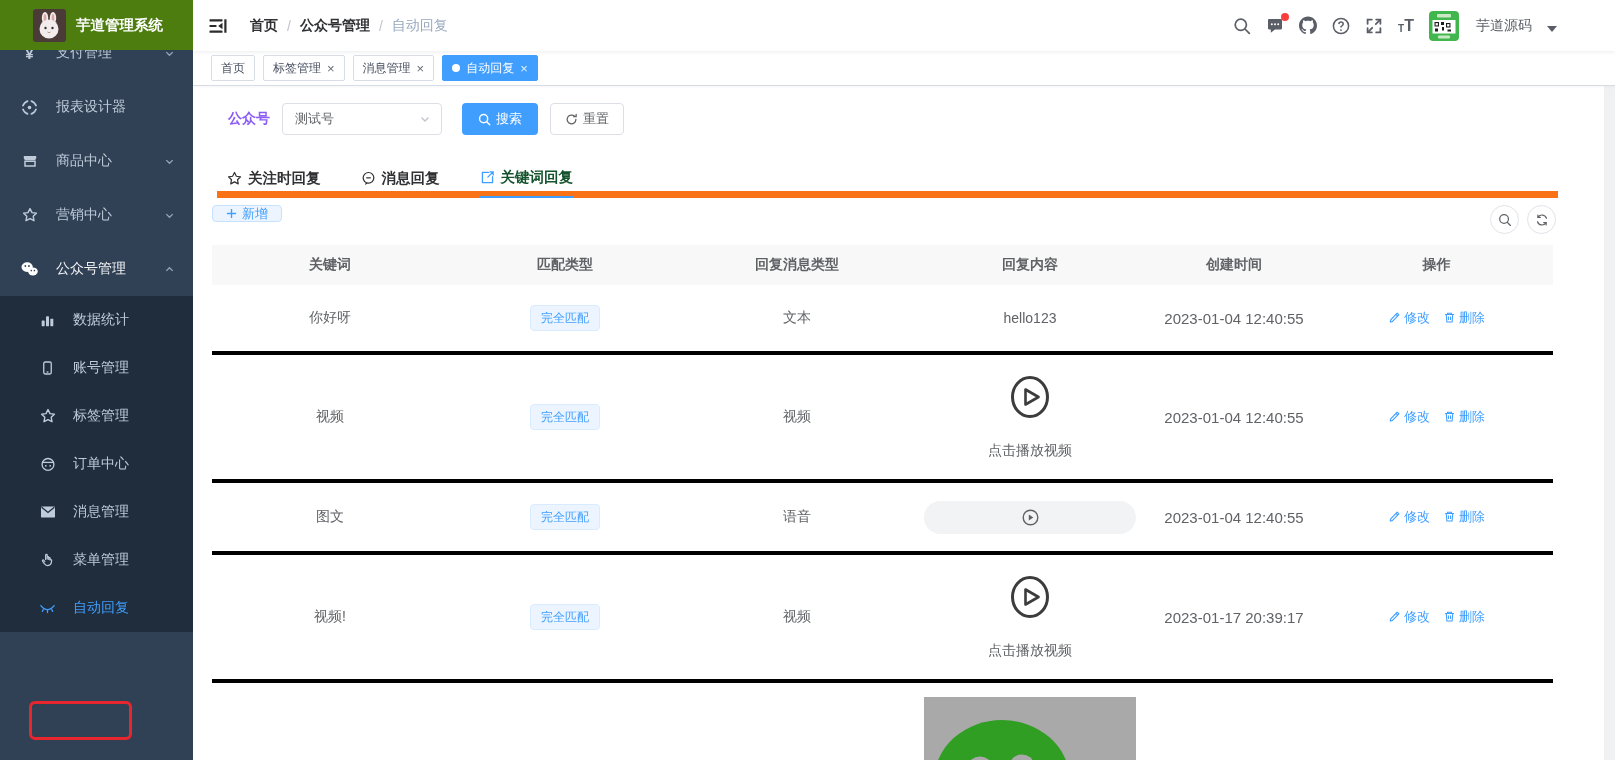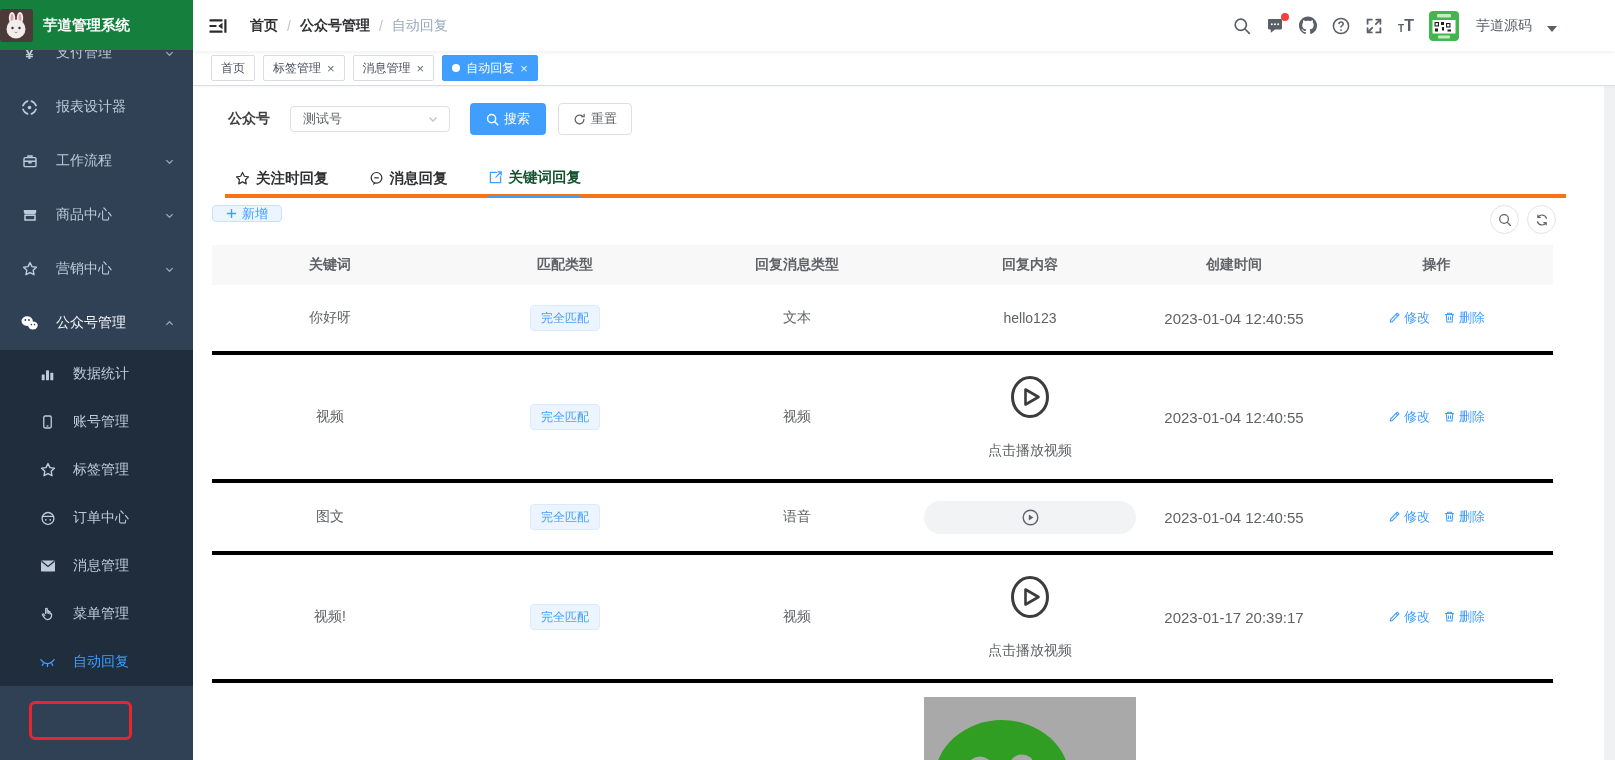--- a/index.html
+++ b/index.html
@@ -1,21 +1,21 @@
 <!DOCTYPE html>
 <html><head>
 <meta charset="utf-8">
 <style>
   html,body{margin:0;padding:0;}
   body{width:1615px;height:760px;position:relative;overflow:hidden;background:#fff;
        font-family:"Liberation Sans","DejaVu Sans",sans-serif;color:#303133;}
   svg{display:block;}
   
   .sidebar{position:absolute;left:0;top:0;width:193px;height:760px;background:#304156;overflow:hidden;z-index:6;}
-  .logo-row{height:50px;display:flex;align-items:center;gap:10px;position:relative;z-index:3;background:#15803d;}
+  .logo-row{height:50px;display:flex;align-items:center;padding-left:33px;gap:10px;position:relative;z-index:3;background:#4d7c0f;}
   .logo-img{width:33px;height:33px;flex:none;}
   .logo-title{color:#fff;font-size:14.5px;font-weight:bold;white-space:nowrap;}
   .nav{margin-top:-24px;}
   .nav-item{height:54px;display:flex;align-items:center;padding:0 18px 0 21px;color:#bfcbd9;font-size:14px;cursor:pointer;}
   .nav-item .mi{width:17px;height:17px;margin-right:18px;flex:none;display:flex;align-items:center;justify-content:center;color:#bfcbd9;}
   .nav-item .lbl{flex:1;white-space:nowrap;}
   .nav-item.active{color:#f4f4f5;}
   .nav-item.active .mi{color:#fff;}
   .chev{flex:none;color:#96a3b5;}
   .yen{font-size:15px;font-weight:bold;line-height:1;}
@@ -46,27 +46,27 @@
            display:flex;align-items:center;gap:8px;padding-left:18px;z-index:4;box-shadow:0 1px 3px rgba(0,0,0,.04);}
   .tag{height:26px;box-sizing:border-box;padding:0 9px;border:1px solid #d8dce5;background:#fff;color:#495060;font-size:12px;
        display:inline-flex;align-items:center;gap:6px;cursor:pointer;border-radius:2px;}
   .tag .dot{width:8px;height:8px;border-radius:50%;background:#fff;}
   .tag .x{font-size:13px;line-height:1;opacity:.85;cursor:pointer;}
   .tag.active{background:#409eff;border-color:#409eff;color:#fff;}
   
   .content{position:absolute;left:193px;top:86px;right:0;bottom:0;background:#fff;overflow:hidden;}
   .right-gutter{position:absolute;right:0;top:0;width:11px;bottom:0;background:#f0f1f3;}
   .filter{position:absolute;left:35px;top:17px;display:flex;align-items:center;height:32px;}
-  .f-label{font-size:14px;font-weight:700;color:#404040;margin-right:20px;font-family:Liberation Serif, serif;}
-  .select{width:160px;height:26px;box-sizing:border-box;border:1px solid #dcdfe6;border-radius:4px;background:#fff;
+  .f-label{font-size:14px;font-weight:700;color:#8b5cf6;margin-right:12px;font-family:Liberation Serif, serif;}
+  .select{width:160px;height:32px;box-sizing:border-box;border:1px solid #dcdfe6;border-radius:4px;background:#fff;
           display:flex;align-items:center;justify-content:space-between;padding:0 10px 0 12px;color:#606266;font-size:13px;cursor:pointer;}
   .btn{height:32px;box-sizing:border-box;border-radius:4px;font-size:13px;display:inline-flex;align-items:center;gap:5px;cursor:pointer;border:1px solid transparent;}
   .btn-primary{margin-left:20px;padding:0 15px;background:#409eff;color:#fff;}
   .btn-default{margin-left:12px;padding:0 14px;background:#fff;color:#606266;border-color:#dcdfe6;}
-  .tabs{position:absolute;left:32px;top:72px;width:1341px;height:40px;border-bottom:4px solid #f97316;box-sizing:border-box;}
+  .tabs{position:absolute;left:24px;top:72px;width:1341px;height:40px;border-bottom:7px solid #f97316;box-sizing:border-box;}
   .tabs-inner{margin-left:10px;display:flex;gap:40px;height:40px;}
   .tab{display:flex;align-items:center;gap:6px;font-size:14.5px;font-weight:700;color:#303133;height:40px;box-sizing:border-box;cursor:pointer;}
   .tab .ti{width:15px;height:15px;display:flex;align-items:center;justify-content:center;color:#303133;}
   .tab.active{color:#14532d;border-bottom:2px solid #409eff;margin-bottom:-2px;}
   .tab.active .ti{color:#409eff;}
   .add-btn{position:absolute;left:19px;top:119px;height:17px;box-sizing:border-box;padding:0 13px;background:#ecf5ff;
            border:1px solid #c6e2ff;border-radius:4px;color:#409eff;font-size:13px;display:inline-flex;align-items:center;gap:5px;cursor:pointer;}
   .circ{position:absolute;top:119px;width:29px;height:29px;box-sizing:border-box;border-radius:50%;border:1px solid #e0e3e9;
         background:#fff;display:flex;align-items:center;justify-content:center;cursor:pointer;color:#606266;}
   .circ.c1{left:1297px;}.circ.c2{left:1334px;}
@@ -125,34 +125,20 @@
           <svg width="17" height="17" viewBox="0 0 16 16">
             <circle cx="8" cy="8" r="6.3" fill="none" stroke="currentColor" stroke-width="1.7"></circle>
             <path d="M8 .5v4M8 11.5v4M.5 8h4M11.5 8h4" stroke="#304156" stroke-width="2.4"></path>
             <circle cx="8" cy="8" r="1.7" fill="currentColor"></circle>
           </svg>
         </span>
       <span class="lbl">报表设计器</span>
     </div>
     <div class="nav-item">
       <span class="mi">
-          <svg width="16" height="16" viewBox="0 0 16 16" fill="none" stroke="currentColor" stroke-width="1.4">
-            <rect x="2" y="4.6" width="12" height="9" rx="1.2"></rect>
-            <path d="M6 4.6V3h4v1.6M2 8.3h12M7 8.3v1.6h2V8.3"></path>
-          </svg>
-        </span>
-      <span class="lbl">工作流程</span>
-      <span class="chev">
-          <svg width="11" height="11" viewBox="0 0 12 12" fill="none" stroke="currentColor" stroke-width="1.5">
-            <path d="M2.5 4.5L6 8l3.5-3.5"></path>
-          </svg>
-        </span>
-    </div>
-    <div class="nav-item">
-      <span class="mi">
           <svg width="16" height="16" viewBox="0 0 16 16">
             <path d="M1.8 3h12.4v2.1c0 1.2-.9 2.1-2.1 2.1H3.9c-1.2 0-2.1-.9-2.1-2.1z" fill="currentColor"></path>
             <path d="M3 8.2h10V13H3z" fill="none" stroke="currentColor" stroke-width="1.5"></path>
           </svg>
         </span>
       <span class="lbl">商品中心</span>
       <span class="chev">
           <svg width="11" height="11" viewBox="0 0 12 12" fill="none" stroke="currentColor" stroke-width="1.5">
             <path d="M2.5 4.5L6 8l3.5-3.5"></path>
           </svg>

